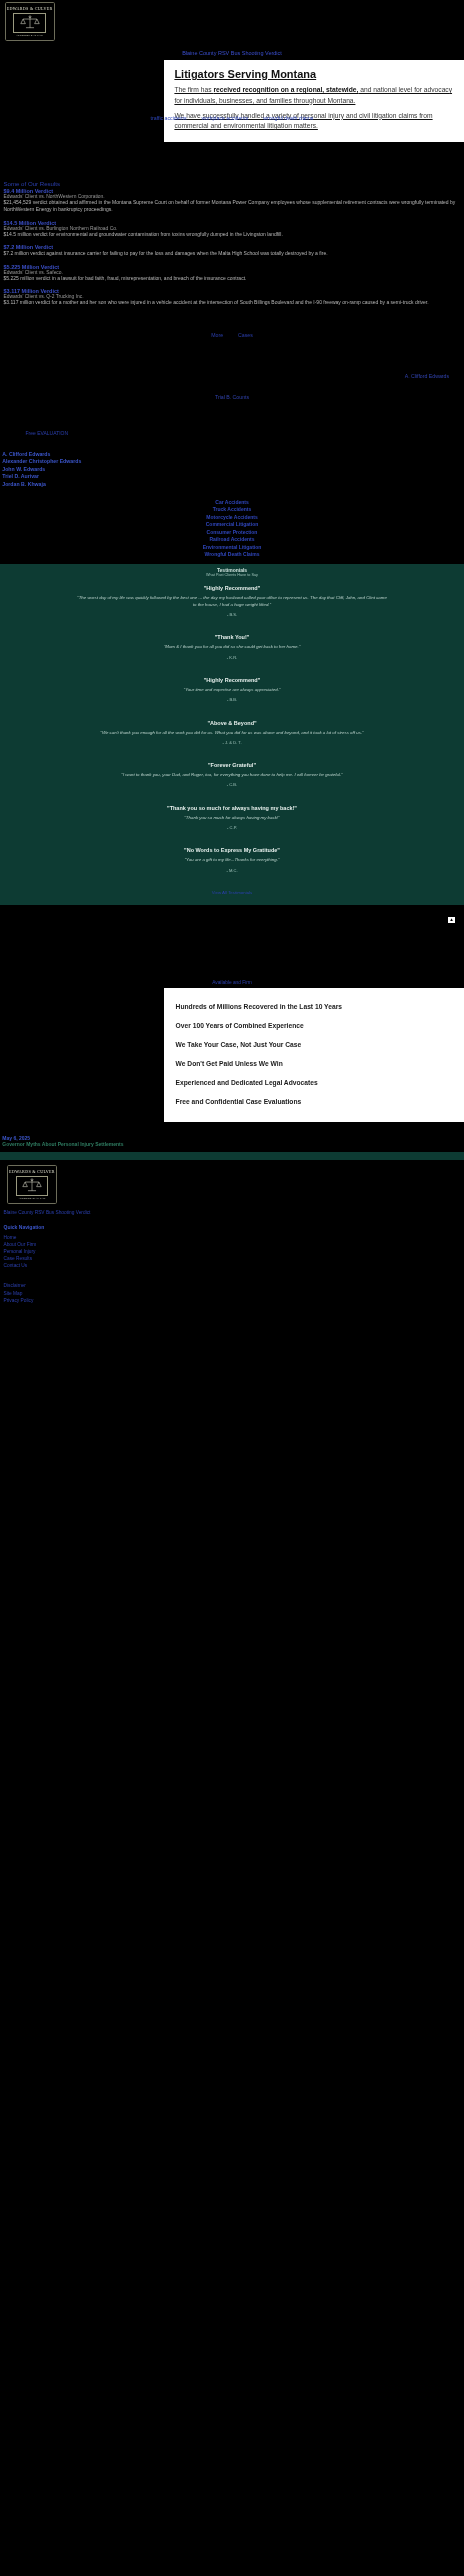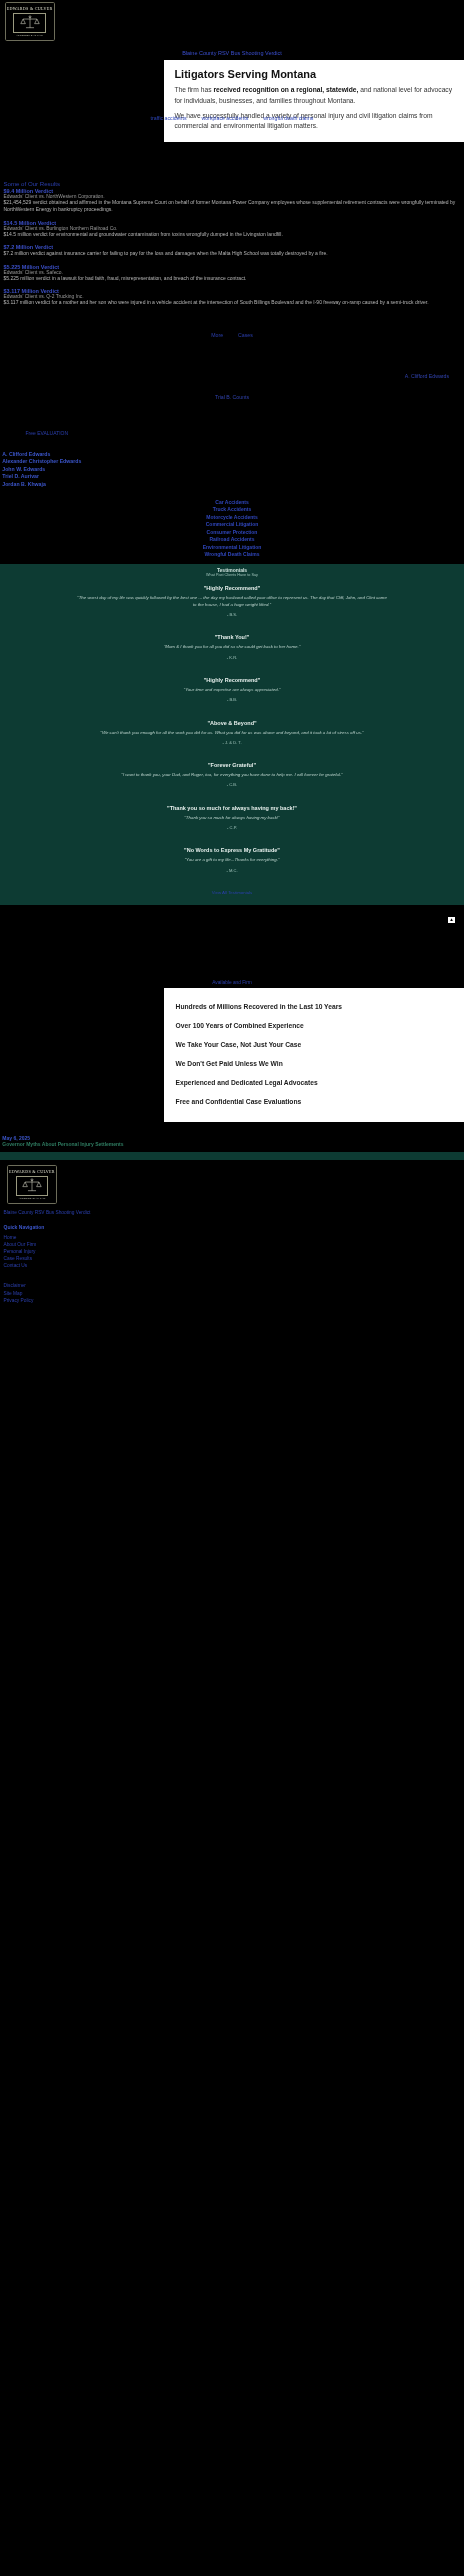--- a/index.html
+++ b/index.html
@@ -57,20 +57,21 @@
     min-height: 70px;
     padding: 3.5px 0 5.8px 0;
   }
   .hero-panel {
     position: absolute;
     left: 164px; top: 0;
     width: 301px;
     background: #fff;
     color: #111;
     padding: 8.1px 10.4px 10.4px 10.4px;
+    text-decoration: underline;
   }
   .hero-title {
     font-size: 11px; font-weight: bold; line-height: 1.15;
     color: #111; margin-bottom: 4.6px;
   }
   .hero-body { font-size: 6.7px; line-height: 1.55; color: #333; }
   .hero-body b { color: #111; }
 
   .hero-links {
     position: relative;

